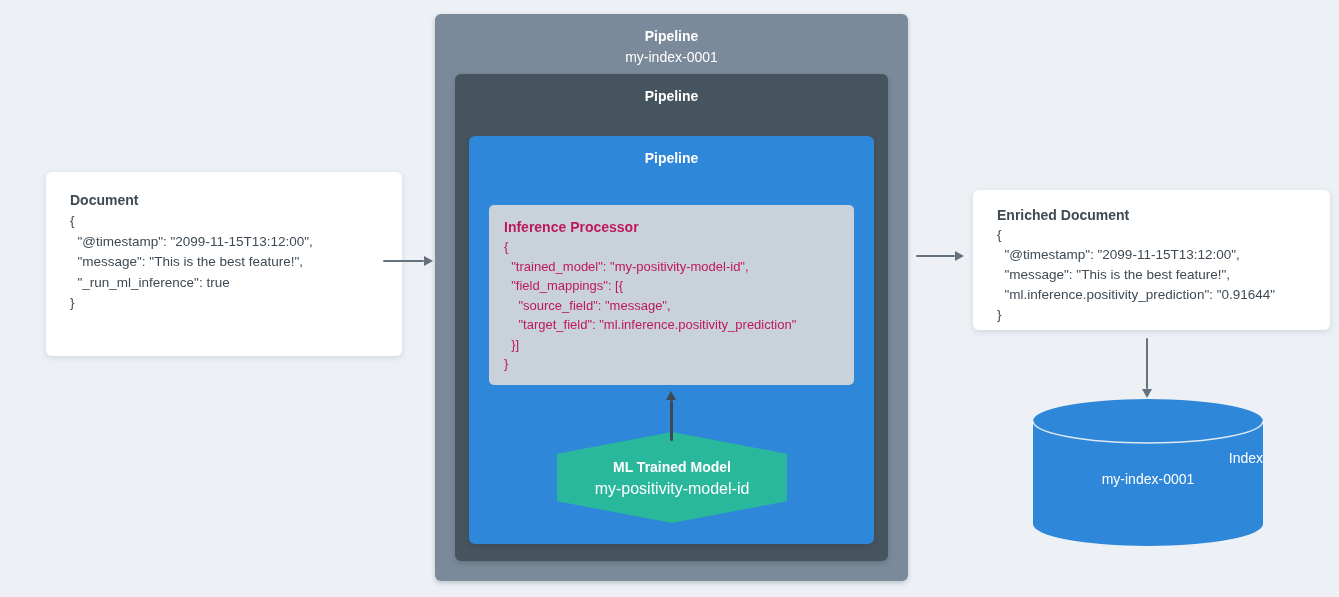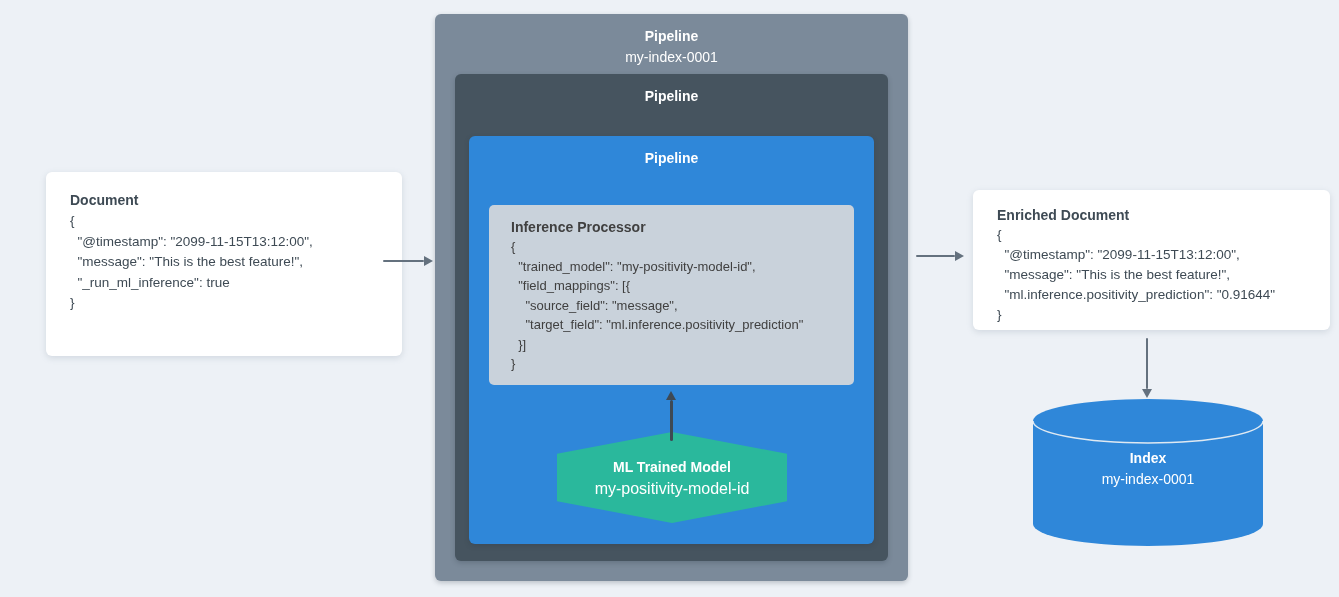--- a/index.html
+++ b/index.html
@@ -55,22 +55,22 @@
   .pipe-header .pipe-name  { font-size: 14px; line-height: 21px; }
 
   
   .processor-box {
     position: absolute;
     left: 20px; top: 69px;
     width: 365px; height: 180px;
     background: #c9d2db;
     border-radius: 5px;
     box-sizing: border-box;
-    padding: 12px 22px;
-    color: #404040;
+    padding: 12px 15px;
+    color: #be185d;
   }
   .processor-box .card-title { font-size: 14px; line-height: 20px; }
   .processor-box .code-line  { font-size: 13px; line-height: 19.5px; }
 
   
   .hexagon {
     position: absolute;
     left: 88px; top: 296px;
     width: 230px; height: 91px;
     background: #2ab89c;
@@ -111,21 +111,21 @@
   .arrow-dark .shaft { background: #3e4954; width: 3px; }
 
   
   .cylinder-wrap { left: 1033px; top: 398px; width: 230px; height: 149px; }
   .cylinder-text {
     position: absolute;
     left: 0; right: 0; top: 50px;
     text-align: center;
     color: #ffffff;
   }
-  .cylinder-text .cyl-title { font-weight: 700; font-size: 14px; line-height: 21px; }
+  .cylinder-text .cyl-title { font-weight: 400; font-size: 14px; line-height: 21px; text-align: right; }
   .cylinder-text .cyl-name  { font-size: 14px; line-height: 21px; }
 </style>
 </head>
 <body>
 
 <div class="card abs" style="left:14px; top:172px; width:356px; height:184px; padding:18px 24px;margin-left:32px;">
   <div class="card-title">Document</div>
   <div class="code-line">{</div>
   <div class="code-line">  "@timestamp": "2099-11-15T13:12:00",</div>
   <div class="code-line">  "message": "This is the best feature!",</div>

